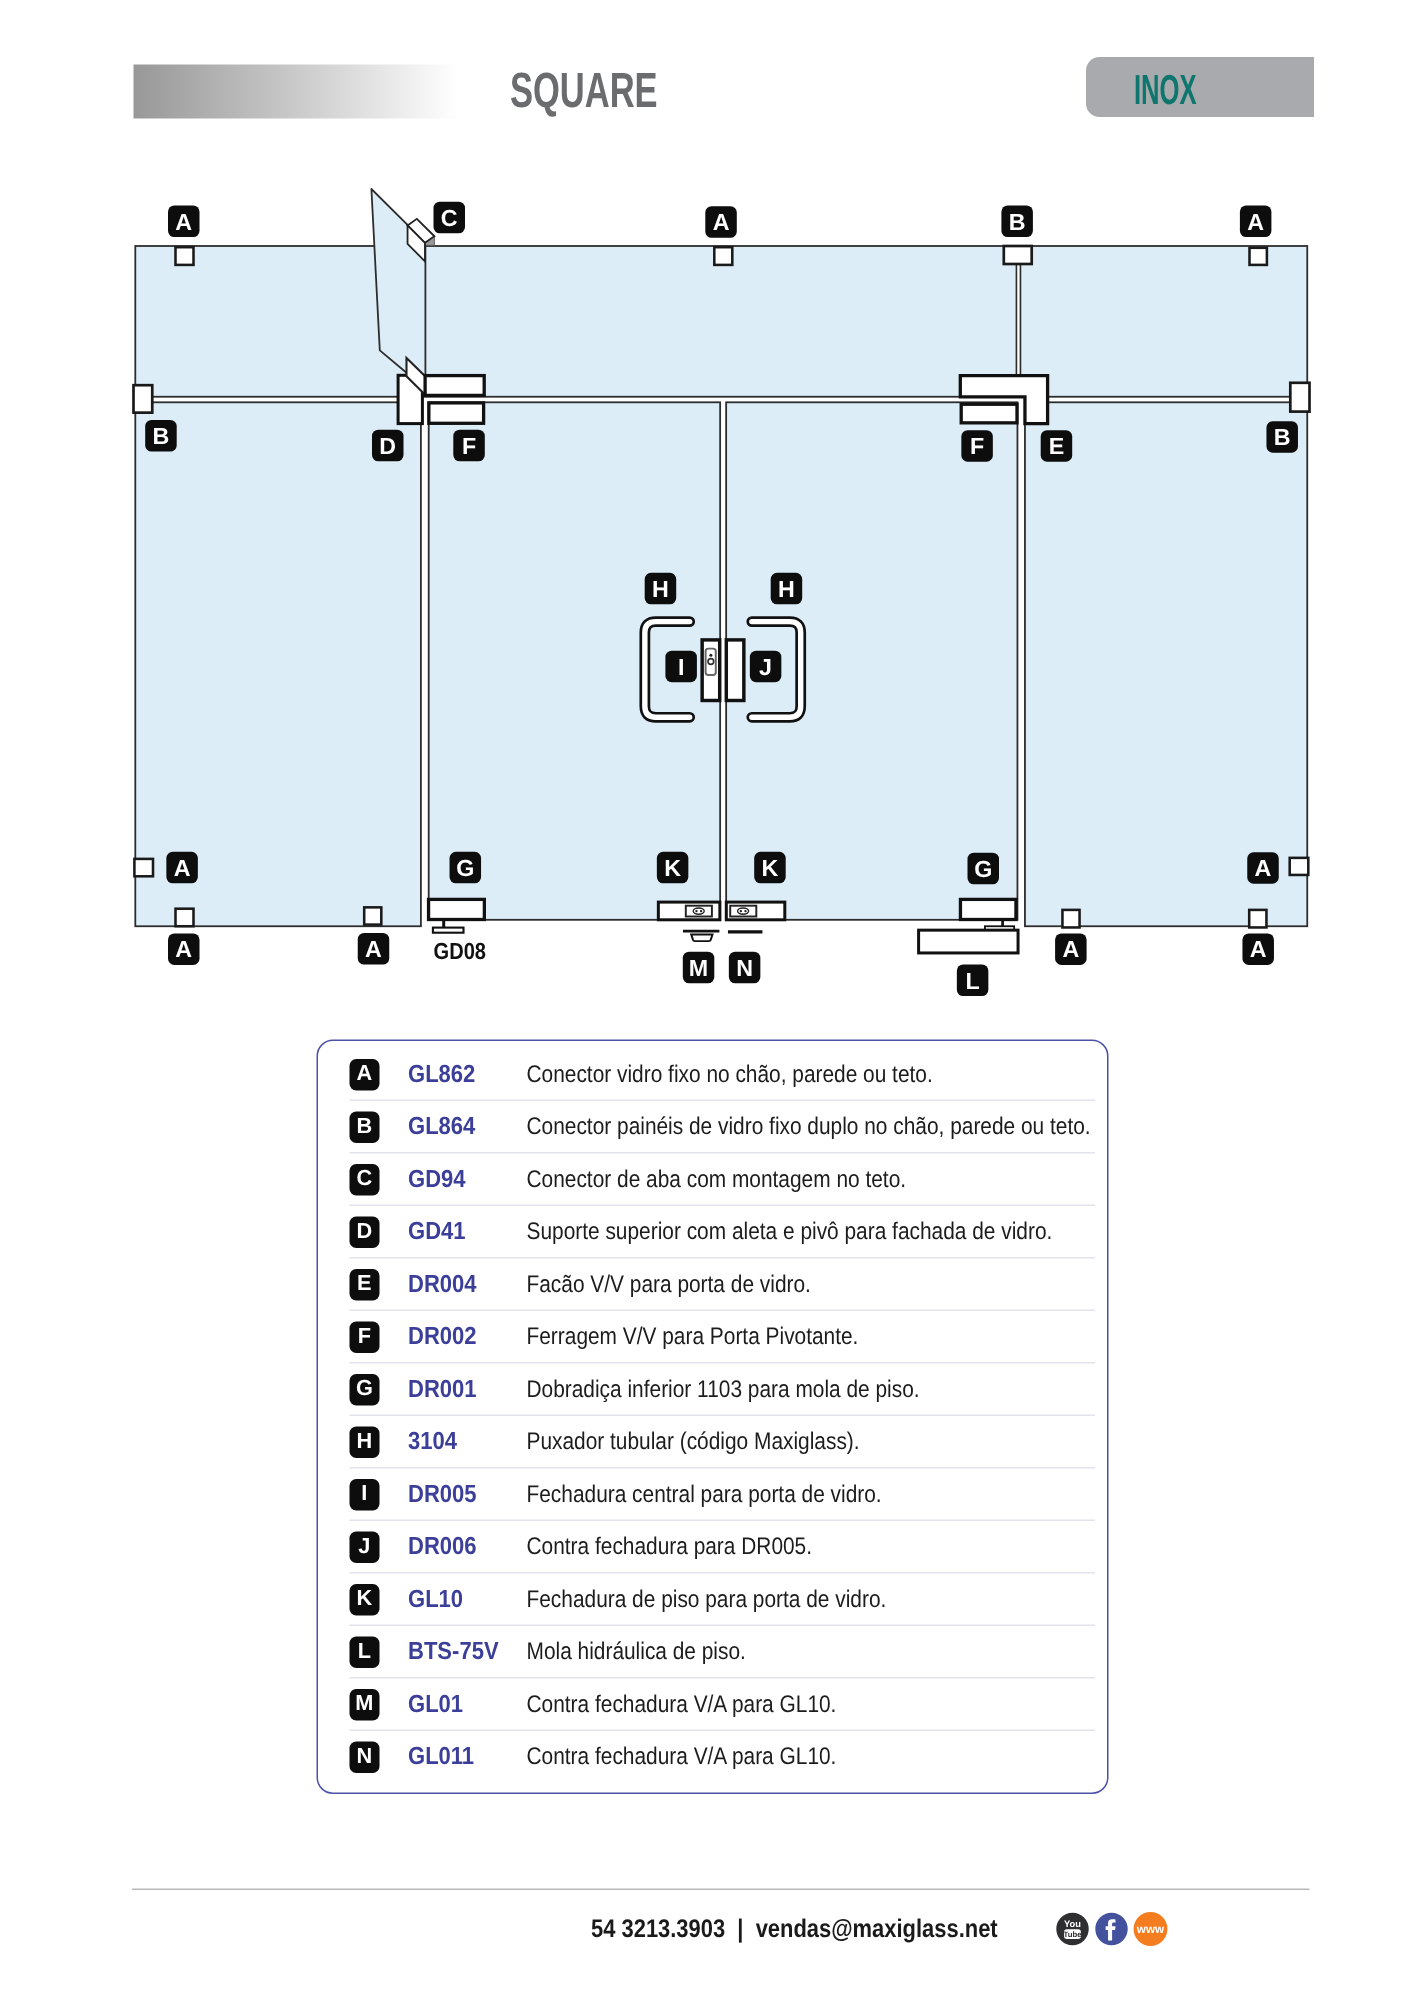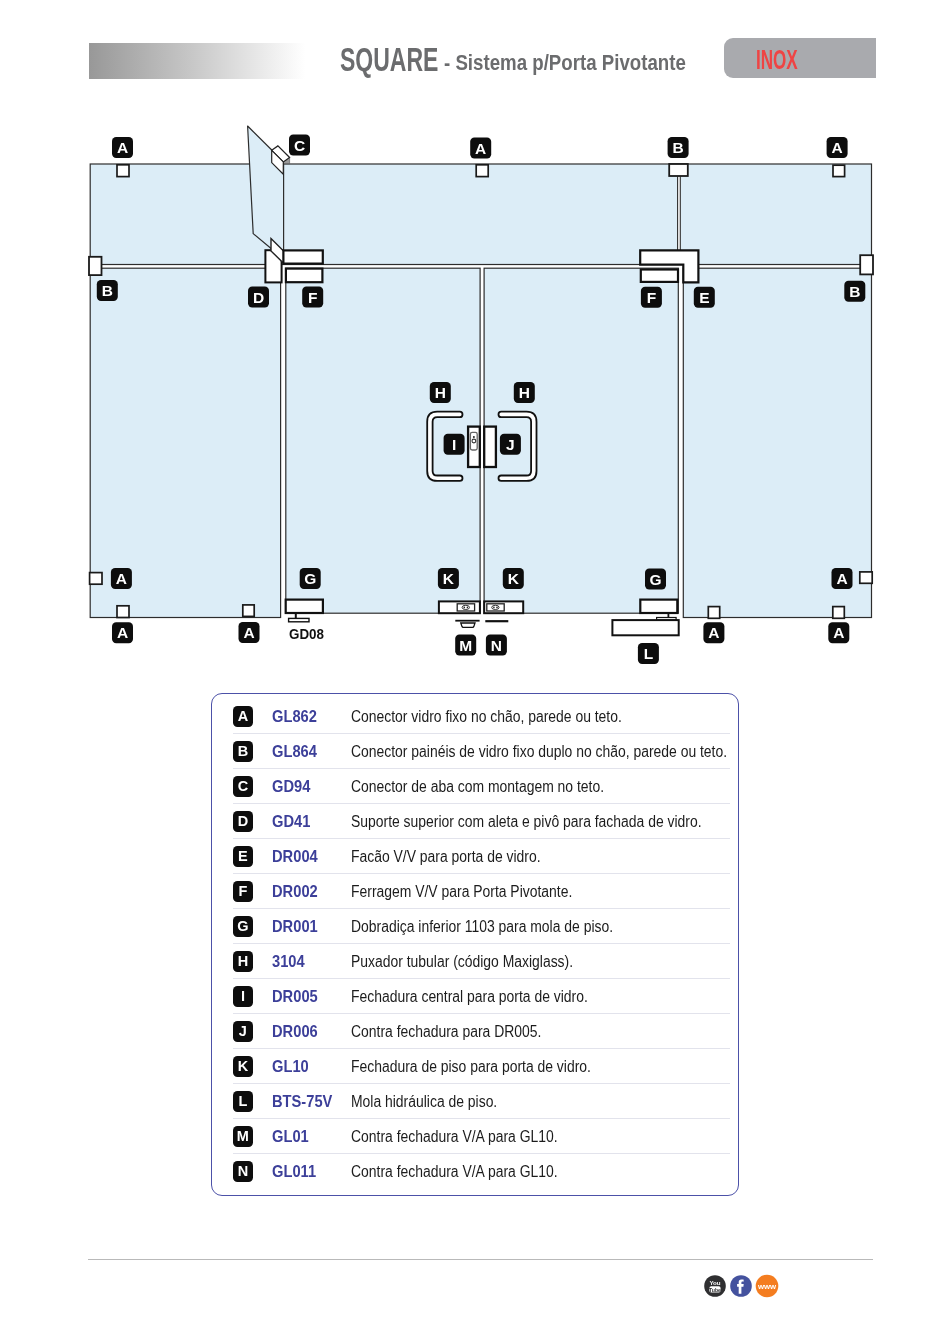--- a/index.html
+++ b/index.html
@@ -10,25 +10,24 @@
   .cx { display:inline-block; transform-origin:left top; white-space:nowrap; }
 </style>
 </head>
 <body>
 <div class="page">
 
 <div class="abs" style="left:89px; top:43px; width:223px; height:36px; background:linear-gradient(to right,#989898,#c6c6c6 45%,#ffffff 97%);"></div>
 
 <div class="abs" style="left:339.8px; top:40.5px; color:#6b6c6e;"><span class="cx" style="font-size:33px; font-weight:bold; transform:scaleX(0.697);">SQUARE</span></div>
 
-<div class="abs" style="left:444.2px; top:50.2px; color:#6b6c6e;"><span class="cx" style="font-size:22px; font-weight:bold; transform:scaleX(0.849);">- Sistema p/Porta Pivotante</span></div>
 
 <div class="abs" style="left:724px; top:38px; width:216px; height:40px; background:#a9aaae; border-radius:9px 0 0 9px;"></div>
 
-<div class="abs" style="left:755.5px; top:43.6px; color:#ef4444;"><span class="cx" style="font-size:28px; font-weight:bold; transform:scaleX(0.61);">INOX</span></div>
+<div class="abs" style="left:755.5px; top:43.6px; color:#0f766e;"><span class="cx" style="font-size:28px; font-weight:bold; transform:scaleX(0.61);">INOX</span></div>
 
 <svg class="abs" style="left:0; top:0;" width="940" height="700" viewBox="0 0 940 700" fill="none">
 
   <rect x="90.2" y="164" width="781.3" height="100.5" fill="#dcedf7" stroke="#2d2d2d" stroke-width="1.2"></rect>
 
   <g>
     <rect x="677.1" y="165" width="3.6" height="85.4" fill="#ffffff"></rect>
     <line x1="677.6" y1="176.2" x2="677.6" y2="250.5" stroke="#2d2d2d" stroke-width="1.1"></line>
     <line x1="680.3" y1="176.2" x2="680.3" y2="250.5" stroke="#2d2d2d" stroke-width="1.1"></line>
   </g>
@@ -376,20 +375,21 @@
       <span style="display:inline-block; font-size:27px; font-weight:bold; color:#fff; transform:scaleX(0.82); transform-origin:center; white-space:nowrap;">123</span>
     </div>
 
 <div class="abs" style="left:824.5px; top:1170.5px; width:170px; height:40px; transform:rotate(-90deg); transform-origin:center; display:flex; align-items:center; justify-content:center;">
       <span style="display:inline-block; font-size:20px; color:#111; transform:scaleX(0.87); transform-origin:center; white-space:nowrap;">Ferragens Inox</span>
     </div>
 
 <div class="abs" style="left:88px; top:1259px; width:784.5px; height:1.3px; background:#b9b9b9;"></div>
 
 
+<div class="abs" style="left:394px; top:1275.7px;"><span class="cx" style="font-size:17px; font-weight:bold; color:#1a1a1a; transform:scaleX(0.86);">54 3213.3903&nbsp; | &nbsp;vendas@maxiglass.net</span></div>
 
 <svg class="abs" style="left:700px; top:1272px;" width="180" height="30" viewBox="0 0 180 30">
 
   <g>
         <circle cx="15" cy="14" r="10.8" fill="#2f2f31"></circle>
         <text x="15" y="12.5" font-size="6.2" font-weight="bold" fill="#fff" text-anchor="middle" font-family="Liberation Sans, sans-serif">You</text>
         <rect x="9.4" y="14.2" width="11.2" height="6.4" rx="1.8" fill="#fff"></rect>
         <text x="15" y="19.5" font-size="5.2" font-weight="bold" fill="#2f2f31" text-anchor="middle" font-family="Liberation Sans, sans-serif">Tube</text>
       </g>
 

